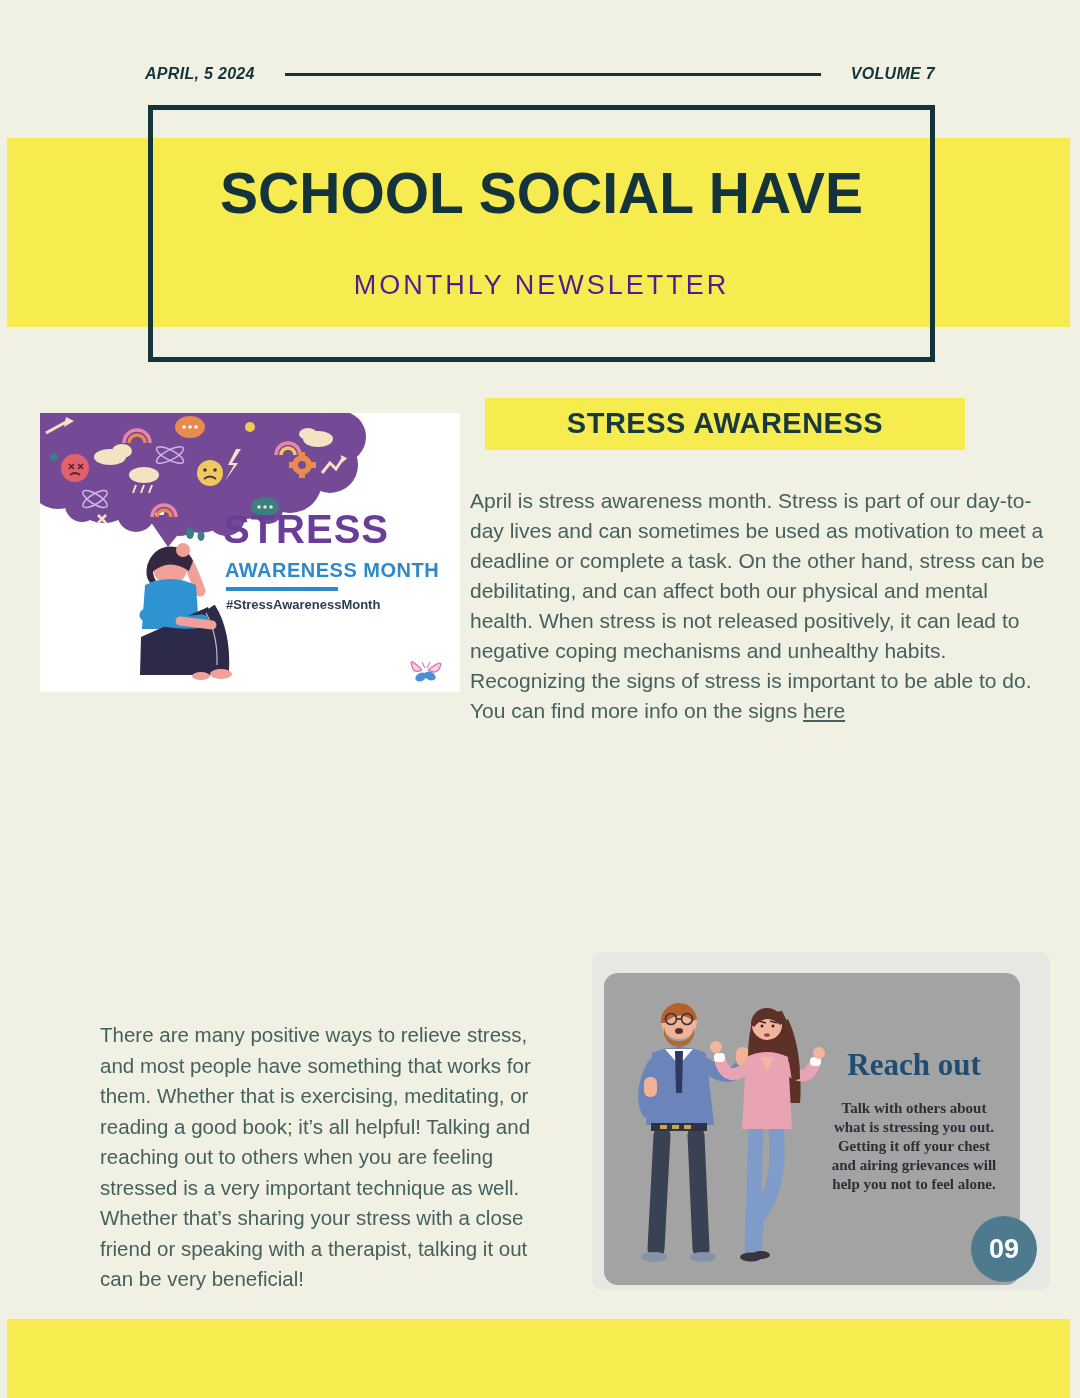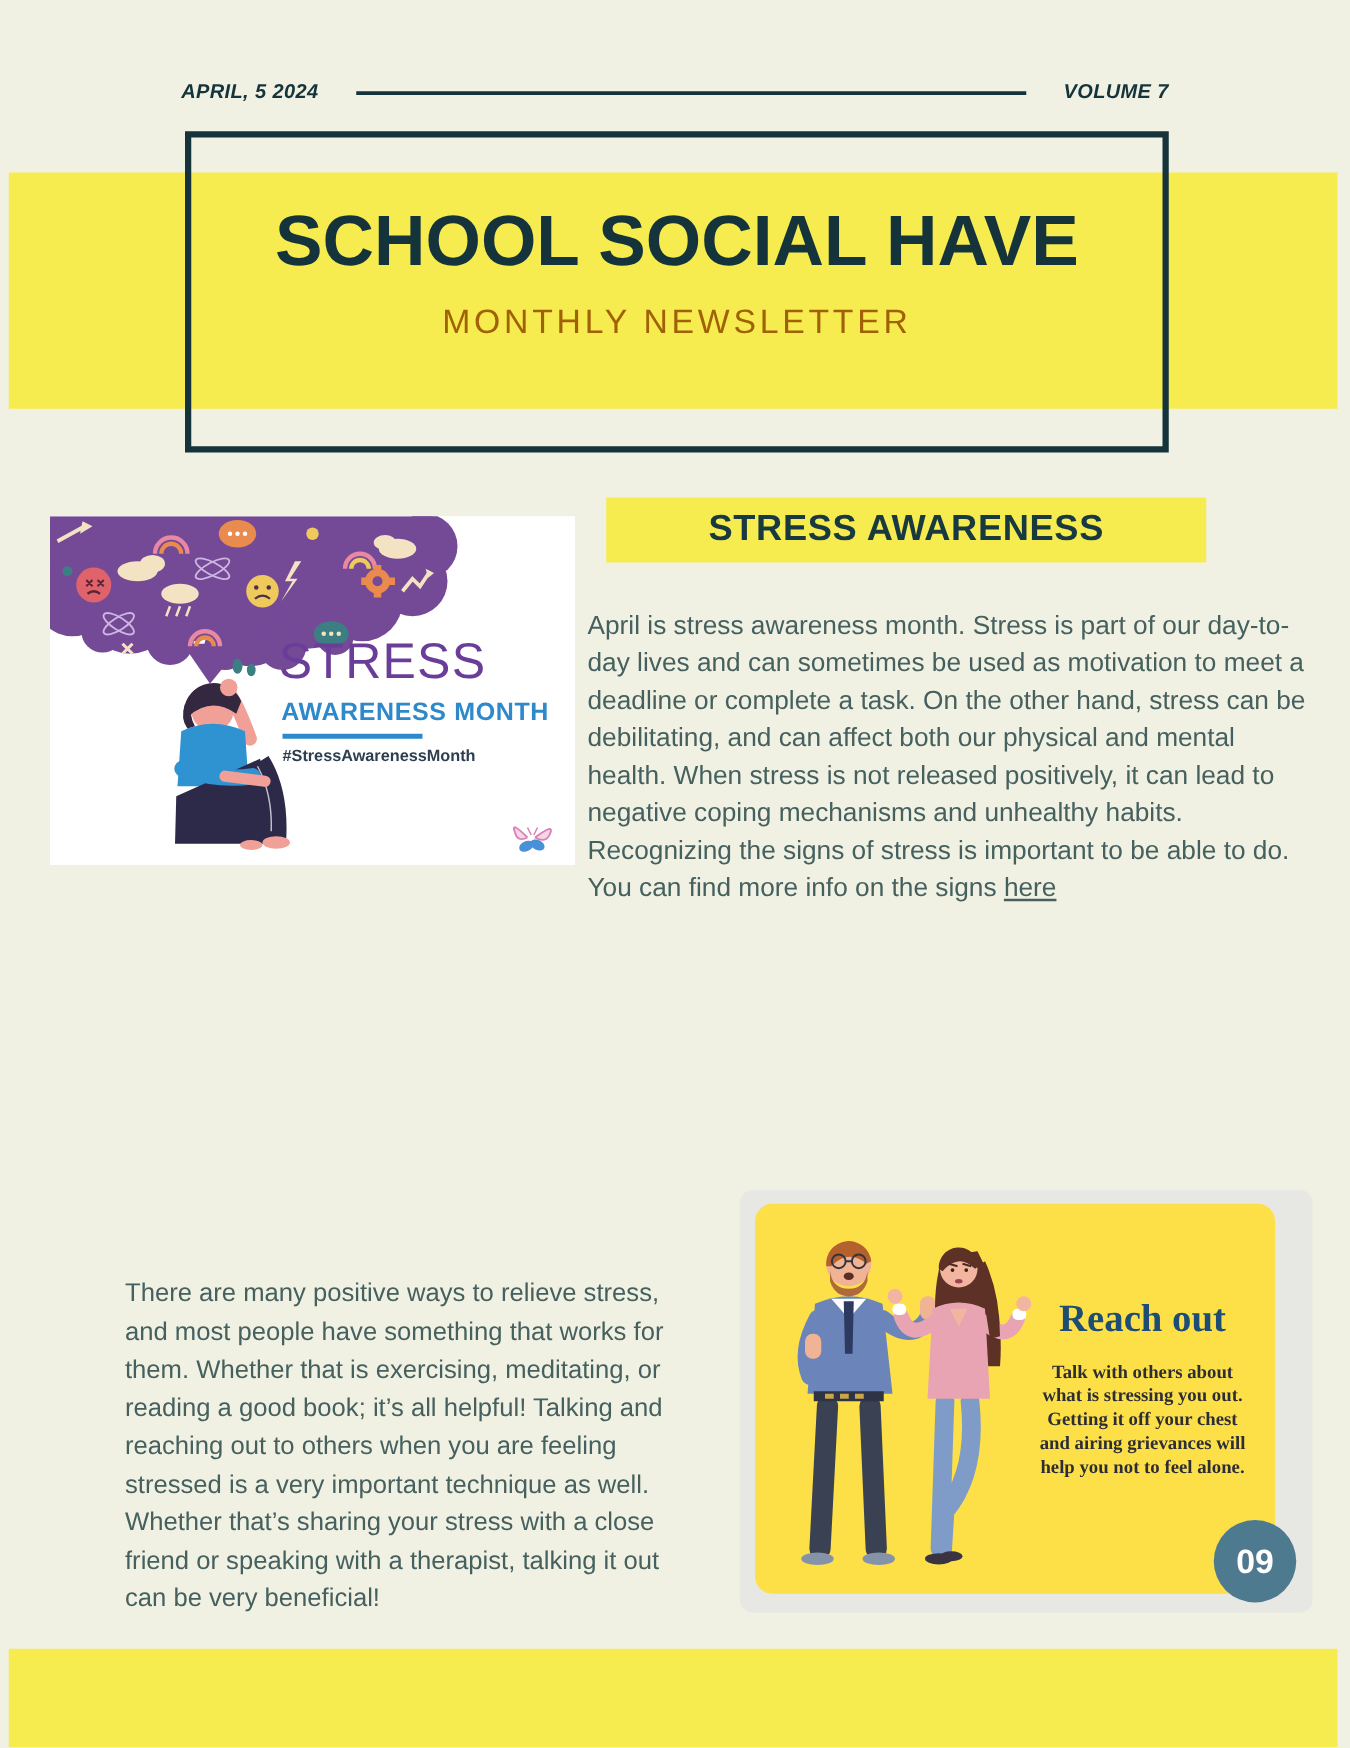--- a/index.html
+++ b/index.html
@@ -10,26 +10,26 @@
   .meta-row { position:absolute; left:145px; top:60px; width:790px; height:28px;
     display:flex; align-items:center; font-style:italic; font-weight:700;
     font-size:16px; color:#14333b; letter-spacing:0.3px; }
   .meta-line { flex:1; height:3px; background:#14333b; margin:0 30px; }
 
   
   .hero-band { position:absolute; left:7px; top:138px; width:1063px; height:189px; background:#f7ec4f; }
   .title-box { position:absolute; left:148px; top:105px; width:787px; height:257px;
     border:5px solid #14333b; text-align:center; }
   .nl-title { margin-top:50px; font-size:57px; font-weight:700; color:#14333b; letter-spacing:0px; }
-  .nl-subtitle { margin-top:16px; font-size:27px; font-weight:400; color:#a16207; letter-spacing:3px; }
+  .nl-subtitle { margin-top:44px; font-size:27px; font-weight:400; color:#4c1d95; letter-spacing:3px; }
 
   
   .stress-card { position:absolute; left:40px; top:413px; width:420px; height:279px; background:#ffffff; }
   .stress-card svg.illus { position:absolute; left:0; top:0; }
-  .stress-title { position:absolute; left:183px; top:94px; font-size:40px; font-weight:400; color:#6a3d99; letter-spacing:1px; }
+  .stress-title { position:absolute; left:183px; top:94px; font-size:40px; font-weight:700; color:#6a3d99; letter-spacing:1px; }
   .stress-sub { position:absolute; left:185px; top:146px; font-size:20px; font-weight:700; color:#2e89cb; letter-spacing:0.5px; }
   .stress-line { position:absolute; left:186px; top:174px; width:112px; height:4px; background:#2e89cb; }
   .stress-tag { position:absolute; left:186px; top:184px; font-size:13px; font-weight:700; color:#2c3e50; }
   .butterfly { position:absolute; right:14px; bottom:6px; }
 
   
   .stress-heading { position:absolute; left:485px; top:398px; width:480px; padding:7px 0 9px;
     background:#f7ec4f; text-align:center; font-size:29px; font-weight:700;
     line-height:36px; color:#17393f; letter-spacing:0.5px; }
   .stress-body { position:absolute; left:470px; top:486px; width:582px;
@@ -45,22 +45,22 @@
   
   .selfcare-heading { position:absolute; left:80px; top:932px; width:476px; height:76px;
     background:#f7ec4f; display:flex; align-items:center; justify-content:center;
     font-size:29px; font-weight:700; letter-spacing:1px; color:#17393f; }
   .selfcare-body { position:absolute; left:100px; top:1020px; width:466px;
     font-size:20.5px; line-height:30.5px; color:#45605e; }
 
   
   .reach-card { position:absolute; left:592px; top:952px; width:458px; height:338px;
     background:#e7e7e4; border-radius:10px; }
-  .reach-inner { position:absolute; left:12px; top:11px; width:416px; height:312px;
-    background:#fde047; border-radius:14px; overflow:hidden; }
+  .reach-inner { position:absolute; left:12px; top:21px; width:416px; height:312px;
+    background:#a3a3a3; border-radius:14px; overflow:hidden; }
   .reach-title { position:absolute; left:218px; top:74px; width:184px; text-align:center;
     font-family:"Liberation Serif", serif; font-weight:700; font-size:31px; color:#1d4d75; }
   .reach-body { position:absolute; left:222px; top:126px; width:176px; text-align:center;
     font-family:"Liberation Serif", serif; font-weight:700; font-size:15px;
     line-height:19px; color:#2d2d36; }
   .page-circle { position:absolute; left:379px; top:264px; width:66px; height:66px;
     border-radius:50%; background:#4e7a90; display:flex; align-items:center; justify-content:center;
     color:#ffffff; font-size:27px; font-weight:700; }
 
   .bottom-strip { position:absolute; left:7px; top:1319px; width:1063px; height:79px; background:#f7ec4f; }

